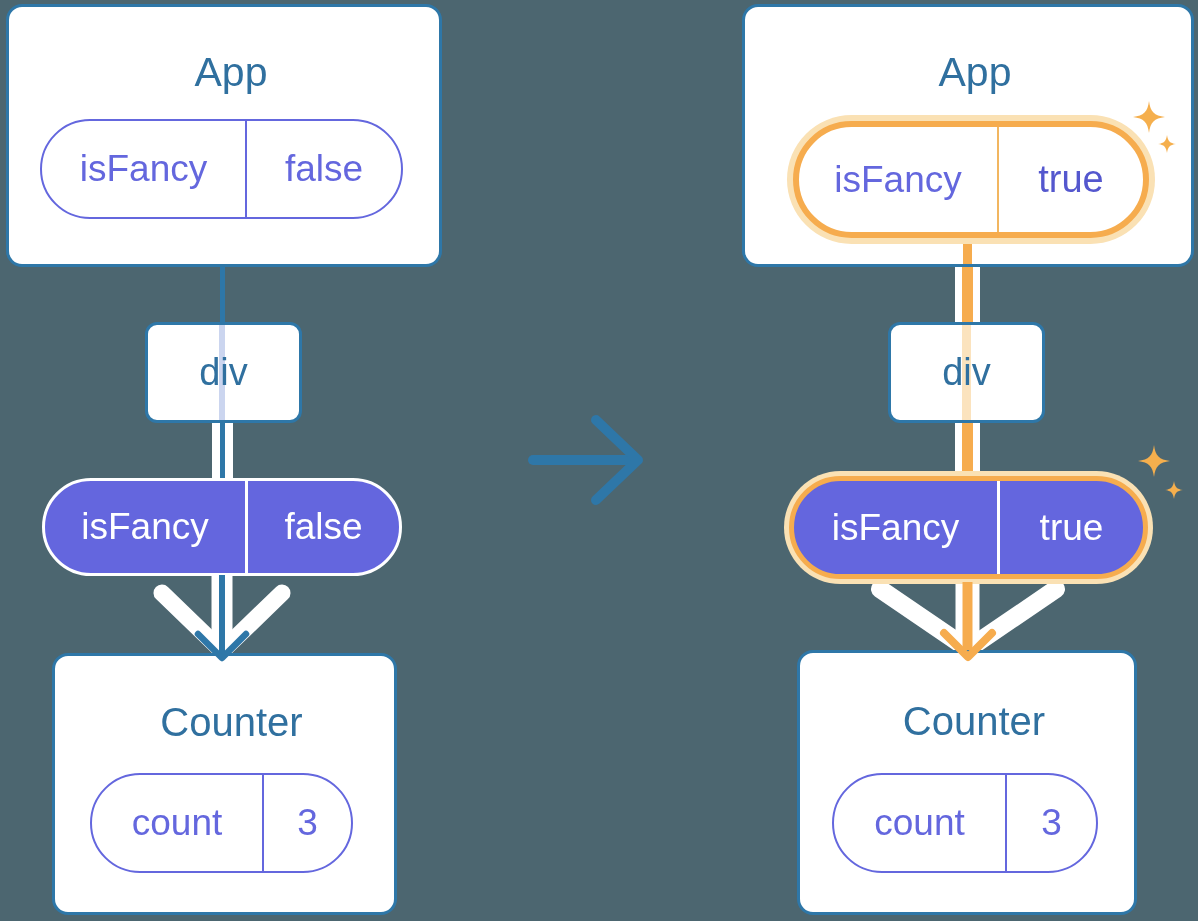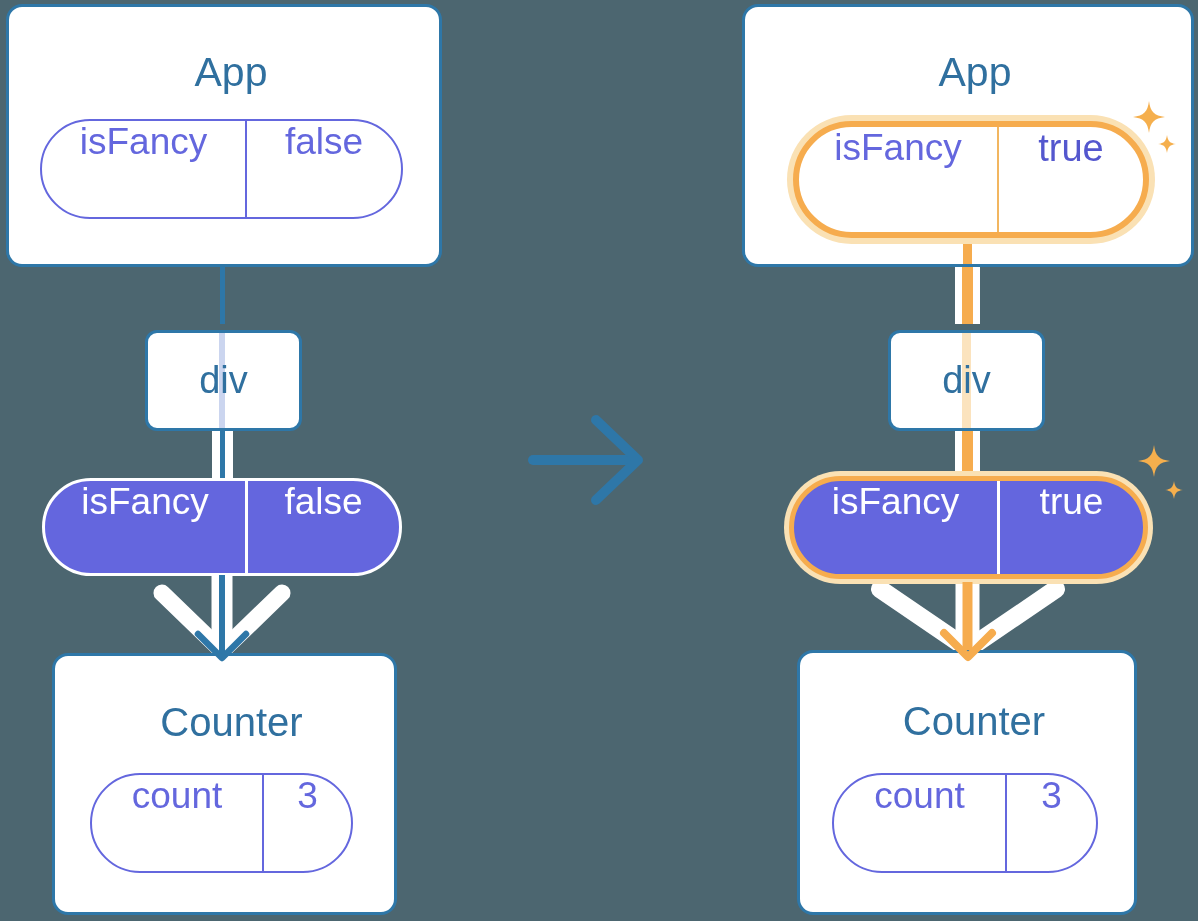--- a/index.html
+++ b/index.html
@@ -6,21 +6,21 @@
   *{box-sizing:border-box;}
   #stage{position:relative;width:1198px;height:921px;background:#4C6670;overflow:hidden;
          font-family:"Liberation Sans",sans-serif;}
   svg{position:absolute;left:0;top:0;pointer-events:none;}
 
   .card{position:absolute;background:#fff;border:3px solid #2E77A8;border-radius:16px;}
   .card-title{position:absolute;left:14px;right:0;text-align:center;
               color:#30709F;font-size:41px;font-weight:500;}
 
   .pill{position:absolute;display:flex;border-radius:60px;overflow:hidden;}
-  .pill .cell{display:flex;align-items:flex-start;justify-content:center;}
+  .pill .cell{display:flex;align-items:center;justify-content:center;}
   .pill .cell.r{flex:1;}
 
   
   .pill.outline{background:#fff;border:2.5px solid #6467DE;color:#6467DE;font-size:37px;}
   .pill.outline .cell.l{border-right:2.5px solid #6467DE;}
 
   
   .pill.solid{background:#6466DE;border:3px solid #fff;color:#fff;font-size:37px;}
   .pill.solid .cell.l{border-right:3px solid #fff;}
 
@@ -30,21 +30,21 @@
   .pill.fancy-outline .cell.l{border-right:2px solid #F2B660;}
   .pill.fancy-solid{background:#6466DE;border:5px solid #F6AC4E;color:#fff;font-size:37px;
                     box-shadow:0 0 0 5px #FAE1B4;border-radius:60px;}
   .pill.fancy-solid .cell.l{border-right:3px solid #fff;}
 
   .bold-val{font-weight:400;}
   .fancy-outline .bold-val{color:#5457CE;font-size:38px;}
 
   .div-card{position:absolute;background:#fff;border:3px solid #2E77A8;border-radius:12px;
             display:flex;align-items:center;justify-content:center;
-            color:#30709F;font-size:38px;font-weight:500;margin-top:8px;}
+            color:#30709F;font-size:38px;font-weight:500;}
   .thru-stripe{position:absolute;top:0;bottom:0;}
 
   
   .edge{position:absolute;}
 </style>
 </head>
 <body>
 
 <div id="stage">
 

